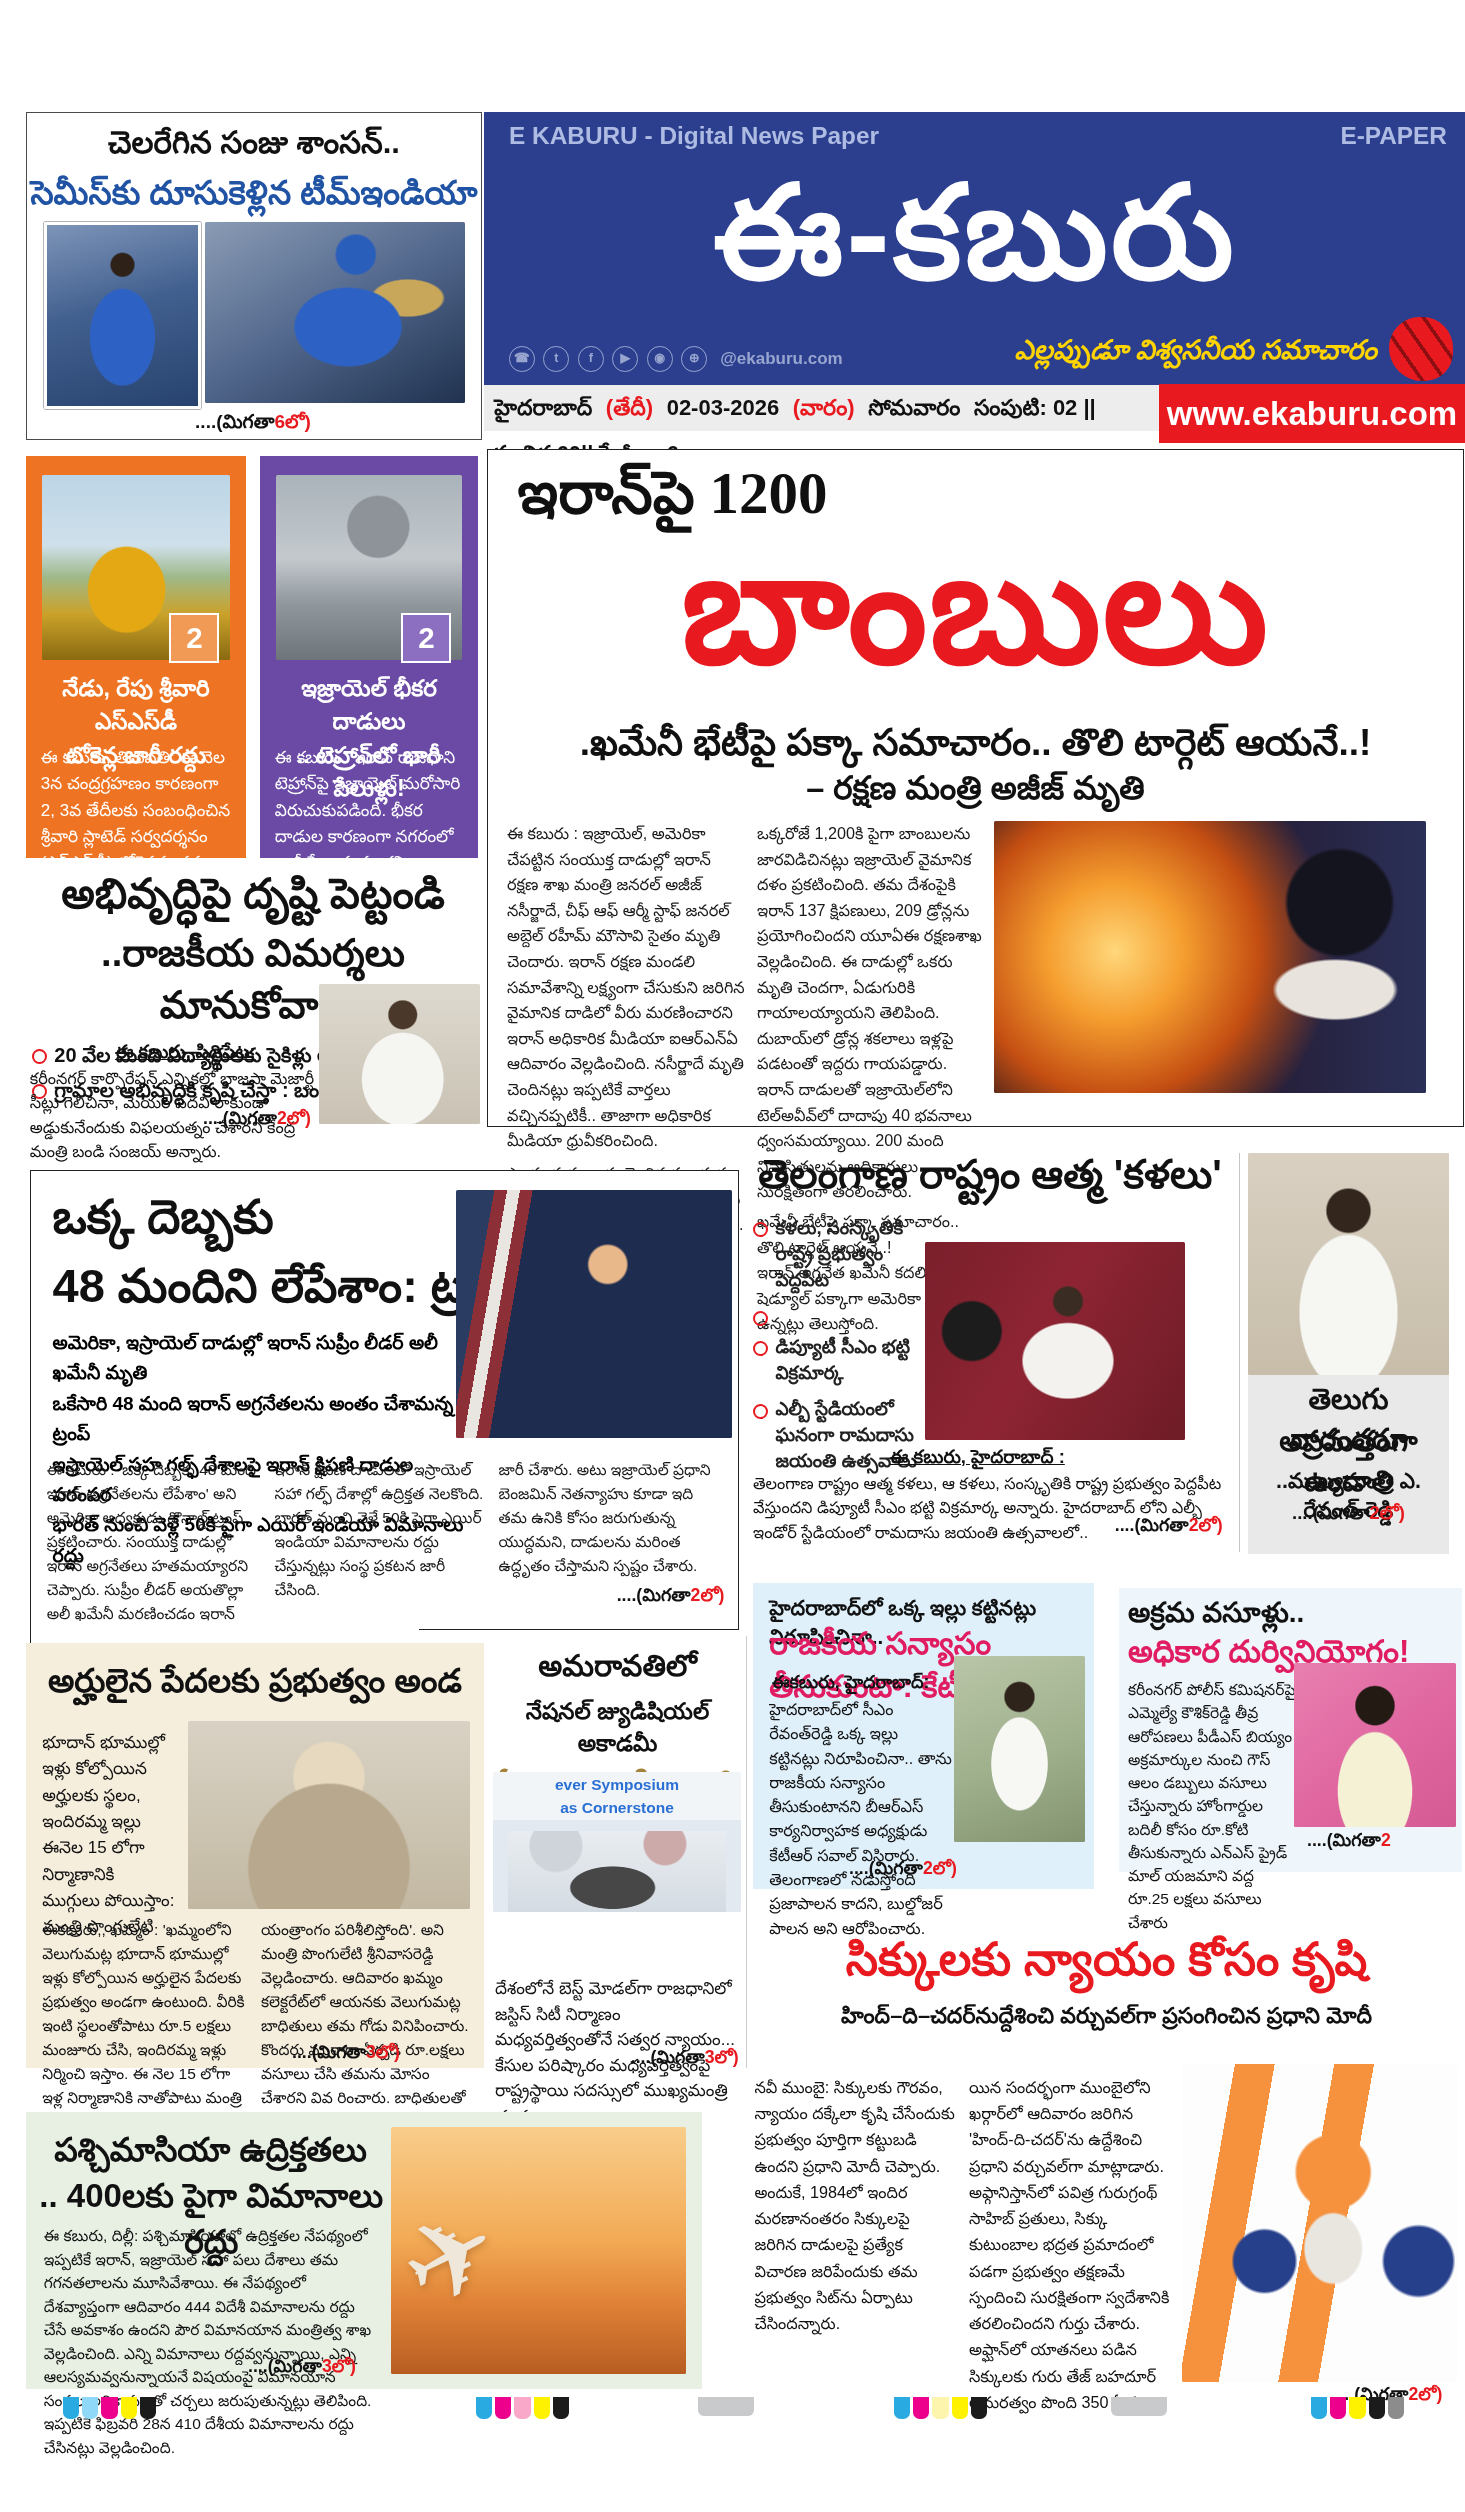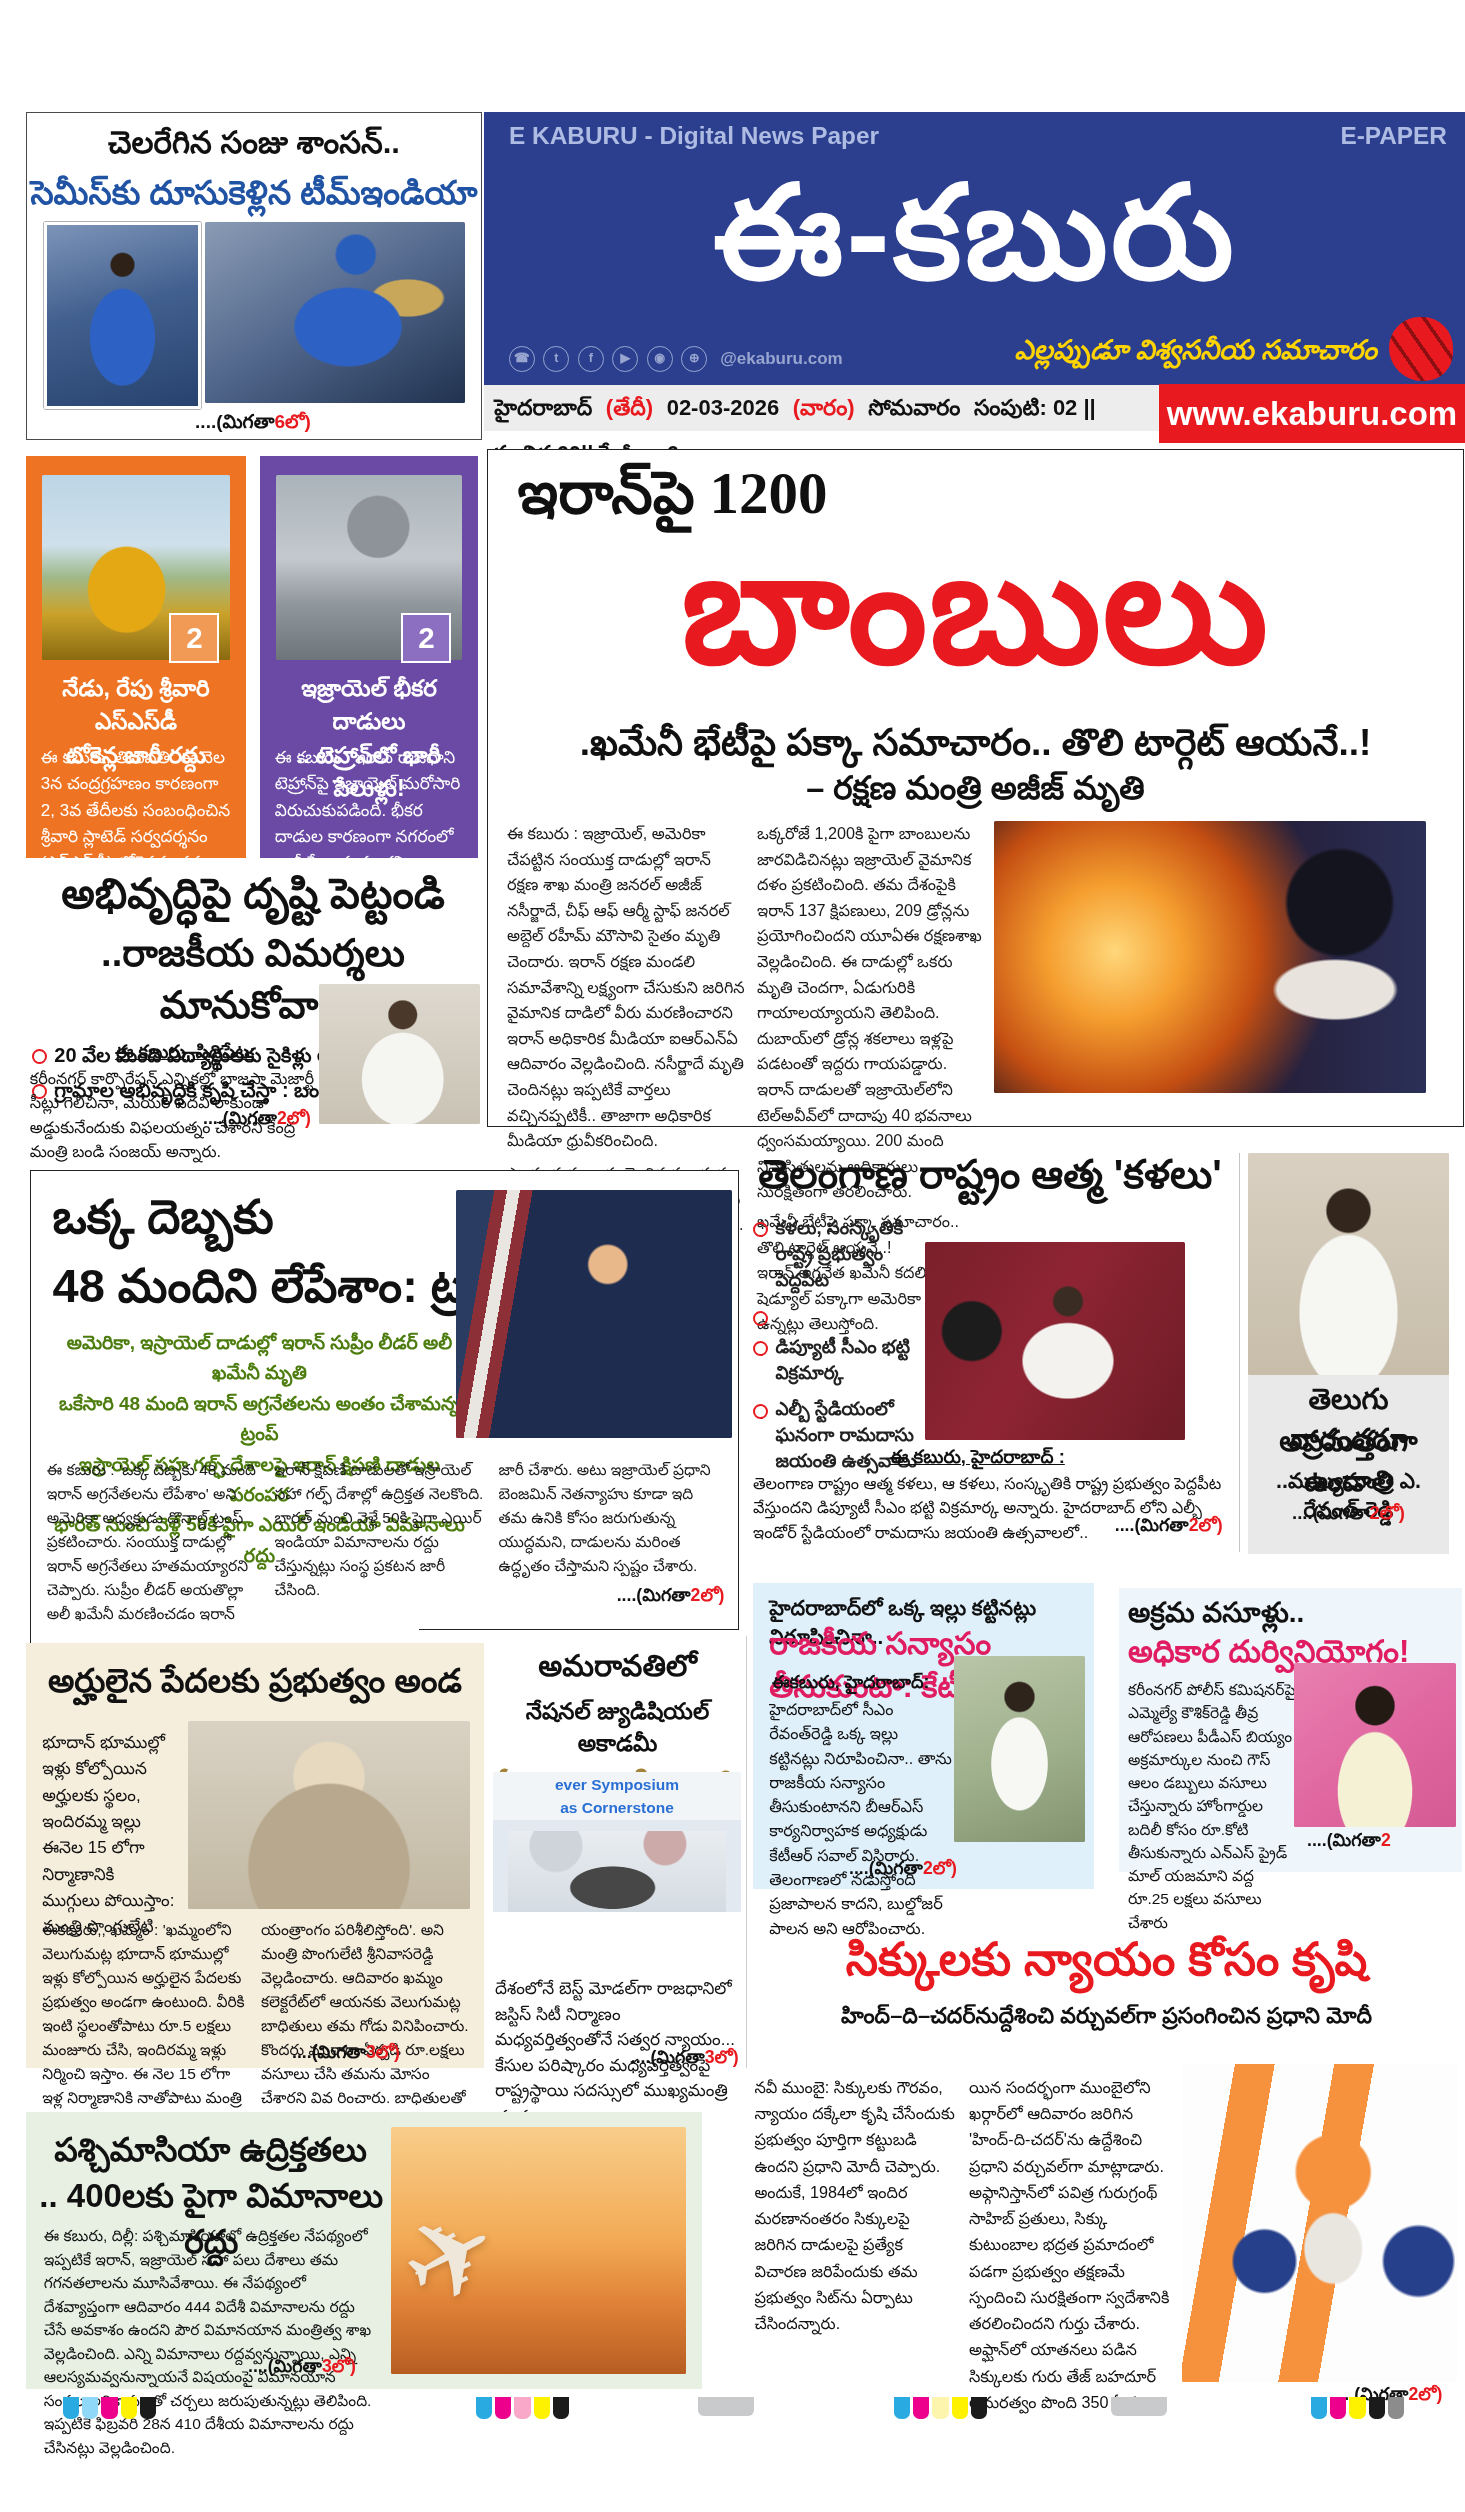--- a/index.html
+++ b/index.html
@@ -100,21 +100,21 @@
       linear-gradient(#ded9cf,#c9c2b4);}
 
   
   #trump-box{left:29.5px;top:1170px;width:707px;height:458px;border:1.5px solid #222;background:#fff;}
   #trump-ext{left:29.5px;top:1627px;width:388px;height:126px;border-left:1.5px solid #222;border-bottom:1.5px solid #222;background:#fff;}
   #trump-box .h1{position:absolute;left:22px;top:17.7px;font-size:47px;font-weight:bold;}
   #trump-box .h2{position:absolute;left:22px;top:87px;font-size:47px;font-weight:bold;}
   #ph-trump{left:456px;top:1190px;width:276px;height:248px;
       background:radial-gradient(circle at 55% 30%,#e8b88a 0 8%,transparent 9%),
       linear-gradient(100deg,#2b3c63 0 12%,#8c2f36 12% 16%,#e9e6e2 16% 20%,#8c2f36 20% 24%,#1d2c4f 24% 100%);}
-  #trump-bullets{position:absolute;left:22px;top:157px;width:414px;font-size:19px;line-height:1.6;font-weight:bold;color:#4d7c0f;text-align:center;}
+  #trump-bullets{position:absolute;left:22px;top:157px;width:414px;font-size:19px;line-height:1.6;font-weight:bold;color:#000000;}
   .t-col{position:absolute;top:287px;font-size:15.5px;line-height:1.55;color:#1a1a1a;}
   #t-col1{left:16.2px;width:216px;}
   #t-col2{left:244px;width:213px;}
   #t-col3{left:468px;width:226px;}
   #t-col3 .more{display:block;text-align:right;margin-top:4.4px;font-size:17.7px;}
 
   
   #tg{left:750px;top:1152px;width:480px;height:384px;}
   #tg .h1{font-size:40px;font-weight:bold;text-align:center;}
   #tg .blt{font-size:18.5px;margin:10.3px 0 0 3px;width:170px;font-weight:bold;color:#222;}

